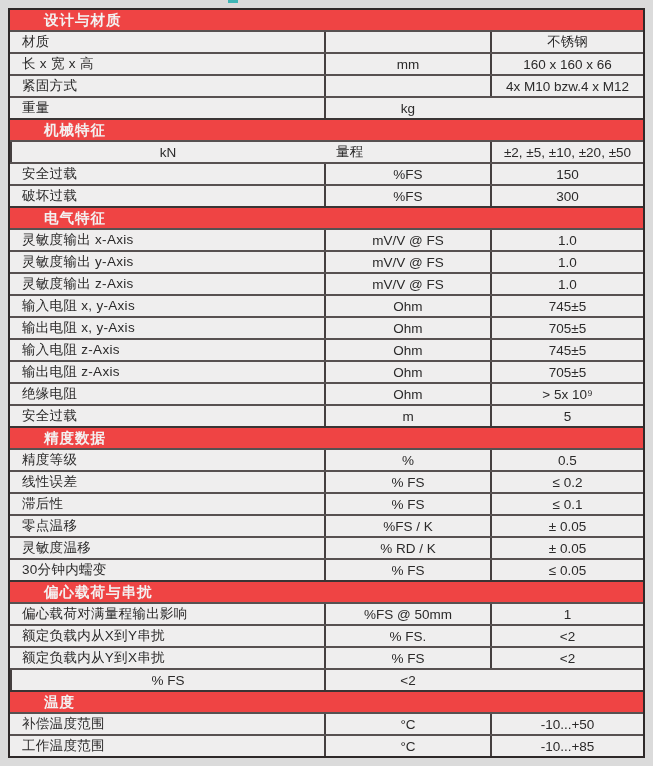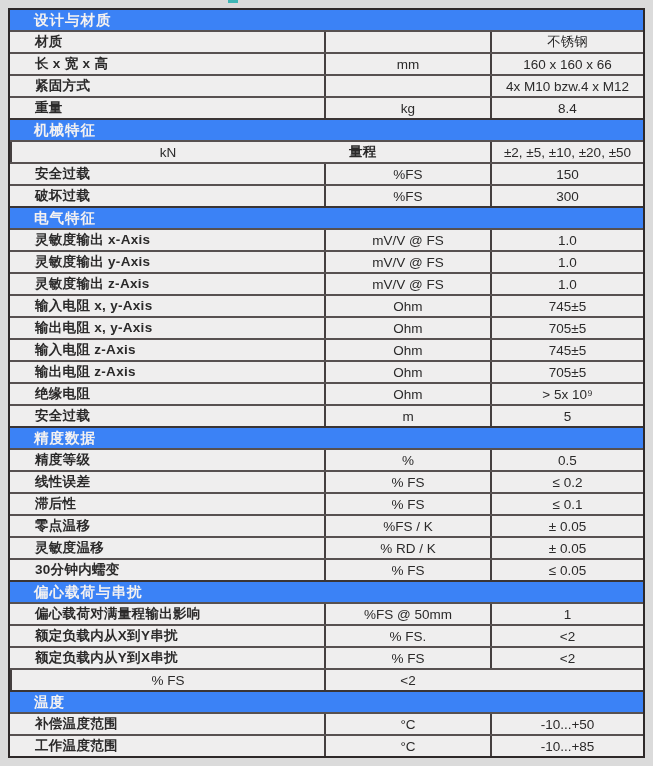--- a/index.html
+++ b/index.html
@@ -36,47 +36,47 @@
   }
   .spec-table > div {
     flex: 1 1 0;
     min-height: 0;
     box-sizing: border-box;
   }
   .spec-table > div + div {
     border-top: 2px solid #575151;
   }
   .shead {
-    background: #3b82f6;
+    background: #ef4444;
     color: #f3f1f1;
     display: flex;
     align-items: center;
-    padding-left: 24px;
+    padding-left: 34px;
     font-size: 14.5px;
     font-weight: bold;
     letter-spacing: 1px;
     border-top-color: #3a3434 !important;
   }
   .trow {
     background: #efeeee;
     display: grid;
     grid-template-columns: 314px 166px 1fr;
     align-items: stretch;
   }
   .cell {
     display: flex;
     align-items: center;
     font-size: 13.5px;
     color: #2b2a2a;
     min-width: 0;
     white-space: nowrap;
   }
   .cell.label {
-    padding-left: 25px;
-    font-weight: 700;
+    padding-left: 12px;
+    font-weight: 400;
     letter-spacing: 0.3px;
     border-radius: 7px;
   }
   .cell.unit, .cell.value {
     justify-content: center;
     border-left: 2px solid #453f3f;
     font-weight: 400;
   }
 </style>
 </head>
@@ -100,21 +100,20 @@
     <div class="cell value">160 x 160 x 66</div>
   </div>
   <div class="trow">
     <div class="cell label">紧固方式</div>
     <div class="cell unit"></div>
     <div class="cell value">4x M10 bzw.4 x M12</div>
   </div>
   <div class="trow">
     <div class="cell label">重量</div>
     <div class="cell unit">kg</div>
-    <div class="cell value">8.4</div>
   </div>
 
   <div class="shead">
       <span>机械特征</span>
     </div>
   <div class="trow">
     <div class="cell unit">kN</div>
     <div class="cell label">量程</div>
     <div class="cell value">±2, ±5, ±10, ±20, ±50</div>
   </div>

